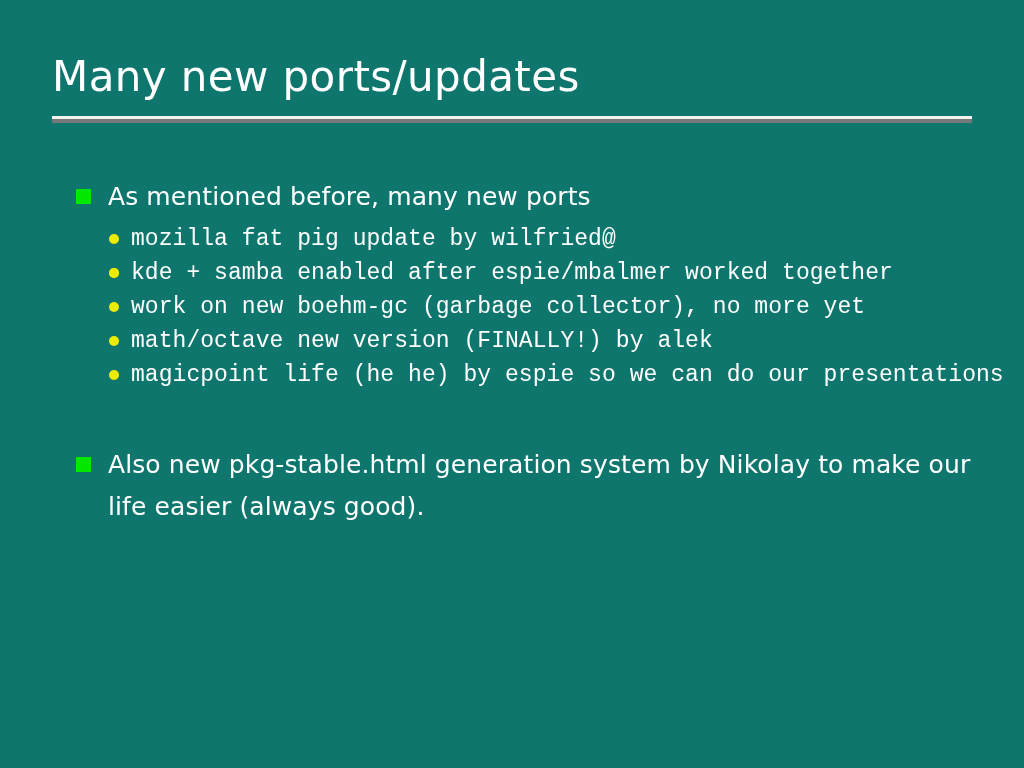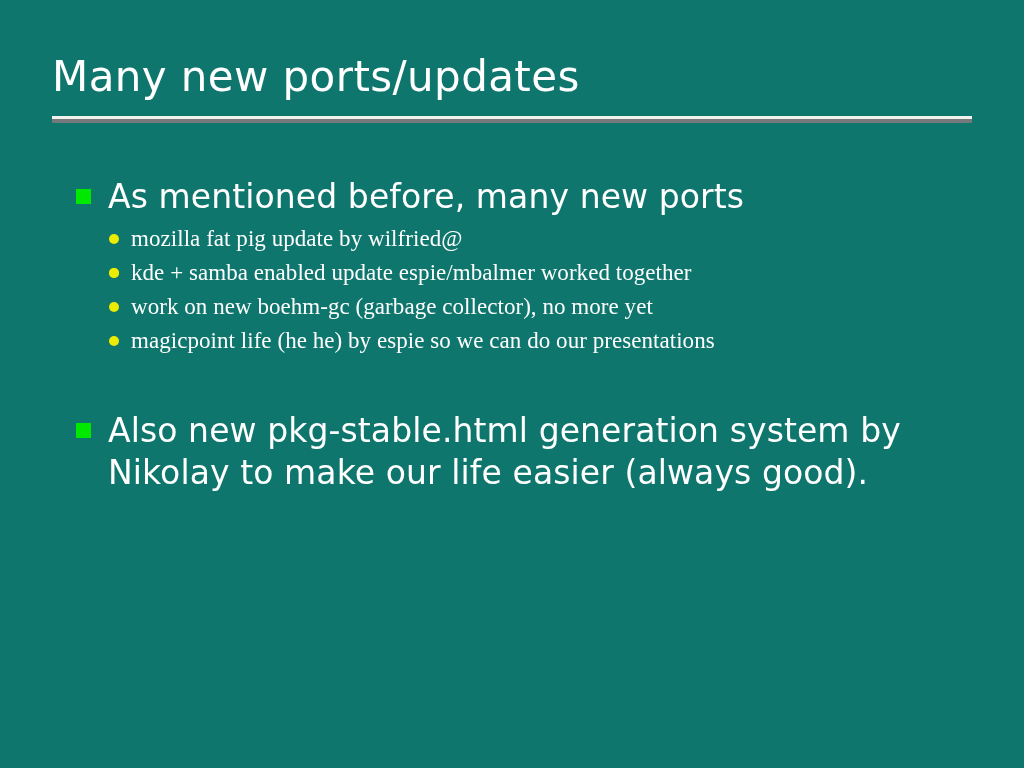--- a/index.html
+++ b/index.html
@@ -73,21 +73,21 @@
   .group + .group {
     margin-top: 52px;
   }
 
   
   .l1 {
     position: relative;
     padding-left: 32px;
     color: #ffffff;
     font-family: "DejaVu Sans", sans-serif;
-    font-size: 33px;
+    font-size: 25px;
     line-height: 42px;
     letter-spacing: 0.1px;
   }
 
   .l1 .marker-square {
     position: absolute;
     left: 0;
     top: 13px;
     width: 15px;
     height: 15px;
@@ -97,21 +97,21 @@
   
   .l2-list {
     margin-top: 4px;
     padding-left: 33px;
   }
 
   .l2 {
     position: relative;
     padding-left: 22px;
     color: #ffffff;
-    font-family: Liberation Serif, serif;
+    font-family: Liberation Mono, monospace;
     font-size: 23px;
     line-height: 34px;
     letter-spacing: 0.05px;
     white-space: nowrap;
   }
 
   .l2 .marker-dot {
     position: absolute;
     left: 0;
     top: 12px;
@@ -142,25 +142,29 @@
       <div class="l2-list">
         <div class="l2">
           <span class="marker-dot"></span>
           <span>mozilla fat pig update by wilfried@</span>
         </div>
         <div class="l2">
           <span class="marker-dot"></span>
         </div>
         <div class="l2">
           <span class="marker-dot"></span>
-          <span>kde + samba enabled update espie/mbalmer worked together</span>
+          <span>kde + samba enabled after espie/mbalmer worked together</span>
         </div>
         <div class="l2">
           <span class="marker-dot"></span>
           <span>work on new boehm-gc (garbage collector), no more yet</span>
+        </div>
+        <div class="l2">
+          <span class="marker-dot"></span>
+          <span>math/octave new version (FINALLY!) by alek</span>
         </div>
         <div class="l2">
           <span class="marker-dot"></span>
           <span>magicpoint life (he he) by espie so we can do our presentations</span>
         </div>
       </div>
     </div>
 
     <div class="group">
       <div class="l1">

